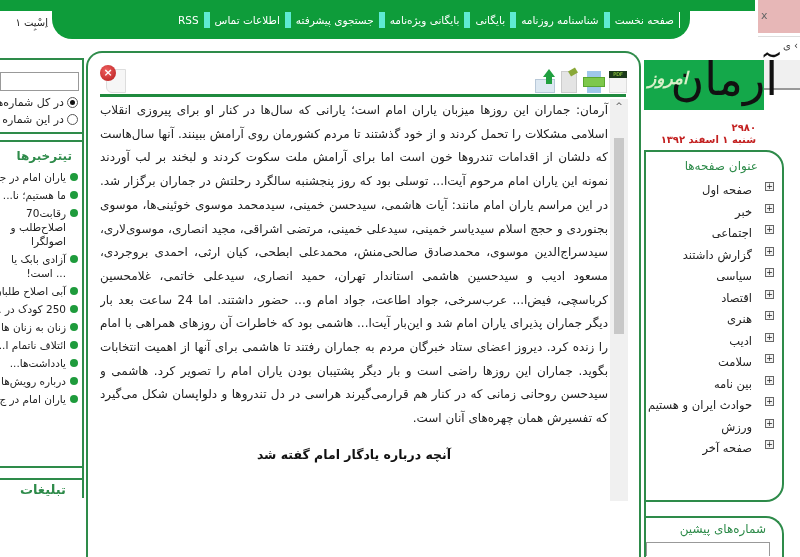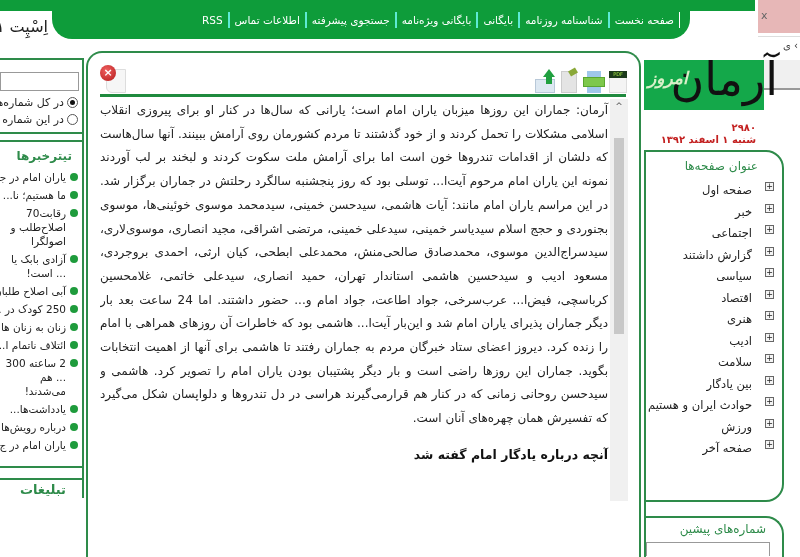--- a/index.html
+++ b/index.html
@@ -15,29 +15,29 @@
     position: absolute; left: 52px; top: 0; width: 638px; height: 39px;
     background: #0e9c3a;
     border-bottom-left-radius: 20px;
     border-bottom-right-radius: 20px;
     direction: rtl;
     display: flex; align-items: center; justify-content: flex-start;
     padding-right: 10px;
   }
   .topnav .nav-item {
     color: #ffffff; font-size: 10.5px; padding: 0 5px;
-    border-left: 2px solid #5eead4; line-height: 16px; white-space: nowrap;
+    border-left: 6px solid #5eead4; line-height: 16px; white-space: nowrap;
     cursor: pointer;
   }
   .topnav .nav-item:first-child { border-right: 1px solid #ffffff; }
   .topnav .nav-item:last-child { border-left: none; }
 
   .date-tab {
     position: absolute; left: 0; top: 11px; width: 52px; height: 28px;
-    background: #ffffff; direction: rtl; font-size: 16px; color: #222;
+    background: #ffffff; direction: rtl; font-size: 10px; color: #222;
     padding: 6px 4px 0 0; white-space: nowrap; overflow: hidden;
     border-top-right-radius: 6px;
   }
 
   
   .chrome-strip {
     position: absolute; left: 755px; top: 0; width: 45px; height: 95px;
   }
   .chrome-strip .close-bar { position: absolute; left: 3px; top: 0; width: 42px; height: 33px; background: #e7b7b7; }
   .chrome-strip .close-bar span { position: absolute; left: 3px; top: 9px; font-size: 11px; color: #666; }
@@ -115,21 +115,21 @@
   .ri.pdf .lbl { position: absolute; left: 2px; top: 2px; width: 18px; height: 7px; background: #1c3a1c; color: #a0e040; font-size: 5px; line-height: 7px; text-align: center; }
 
   .green-rule { position: absolute; left: 12px; top: 41px; width: 526px; height: 3px; background: #1f8a3e; }
 
   .article {
     position: absolute; left: 12px; top: 46px; width: 510px; height: 410px;
     direction: rtl; text-align: justify; font-size: 12px; line-height: 23.7px; color: #222;
     overflow: hidden; padding: 0 2px 0 0;
   }
   .article p { margin: 0; }
-  .article h3 { font-size: 12.5px; font-weight: bold; margin-top: 12px; text-align: right; color: #111; }
+  .article h3 { font-size: 12.5px; font-weight: bold; margin-top: 12px; text-align: center; color: #111; }
 
   .scrollbar { position: absolute; left: 522px; top: 46px; width: 18px; height: 402px; background: #f0f0f0; }
   .scroll-up { position: absolute; left: 0; top: 0; width: 18px; height: 14px; font-size: 9px; text-align: center; color: #555; line-height: 14px; cursor: pointer; }
   .scroll-thumb { position: absolute; left: 4px; top: 39px; width: 10px; height: 196px; background: #c8c8c8; cursor: pointer; }
 
   
   .right-col {
     position: absolute; left: 644px; top: 46px; width: 156px; height: 511px;
   }
   .logo { position: absolute; left: 0; top: 14px; width: 120px; height: 50px; background: #14a84a; }
@@ -203,21 +203,20 @@
 
   <div class="ticker-list">
     <div class="ticker-item"><span class="bullet"></span><span>یاران امام در جماران</span></div>
     <div class="ticker-item"><span class="bullet"></span><span>ما هستیم؛ نا...</span></div>
     <div class="ticker-item wrap"><span class="bullet"></span><span>رقابت70 اصلاح‌طلب و اصولگرا</span></div>
     <div class="ticker-item wrap"><span class="bullet"></span><span>آزادی بابک یا ... است!</span></div>
     <div class="ticker-item"><span class="bullet"></span><span>آبی اصلاح طلبان</span></div>
     <div class="ticker-item"><span class="bullet"></span><span>250 کودک در ...</span></div>
     <div class="ticker-item"><span class="bullet"></span><span>زنان به زنان ها...</span></div>
     <div class="ticker-item"><span class="bullet"></span><span>ائتلاف ناتمام ا...</span></div>
-    <div class="ticker-item wrap"><span class="bullet"></span><span>2 ساعته 300 ... هم می‌شدند!</span></div>
     <div class="ticker-item"><span class="bullet"></span><span>یادداشت‌ها...</span></div>
     <div class="ticker-item"><span class="bullet"></span><span>درباره رویش‌ها...</span></div>
     <div class="ticker-item"><span class="bullet"></span><span>یاران امام در ج...</span></div>
   </div>
 
   <div class="hr" style="top:408px"></div>
   <div class="hr" style="top:420px"></div>
   <div class="side-title" style="right:16px; top:424px; font-size:13px;">تبلیغات</div>
 </aside>
 
@@ -275,21 +274,21 @@
     <div class="page-list">
       <div class="page-item"><span class="plus">+</span><span>صفحه اول</span></div>
       <div class="page-item"><span class="plus">+</span><span>خبر</span></div>
       <div class="page-item"><span class="plus">+</span><span>اجتماعی</span></div>
       <div class="page-item"><span class="plus">+</span><span>گزارش داشتند</span></div>
       <div class="page-item"><span class="plus">+</span><span>سیاسی</span></div>
       <div class="page-item"><span class="plus">+</span><span>اقتصاد</span></div>
       <div class="page-item"><span class="plus">+</span><span>هنری</span></div>
       <div class="page-item"><span class="plus">+</span><span>ادیب</span></div>
       <div class="page-item"><span class="plus">+</span><span>سلامت</span></div>
-      <div class="page-item"><span class="plus">+</span><span>بین یادگار</span></div>
+      <div class="page-item"><span class="plus">+</span><span>بین نامه</span></div>
       <div class="page-item"><span class="plus">+</span><span>حوادث ایران و هستیم</span></div>
       <div class="page-item"><span class="plus">+</span><span>ورزش</span></div>
       <div class="page-item"><span class="plus">+</span><span>صفحه آخر</span></div>
     </div>
   </div>
 
   <div class="prev-box">
     <div class="prev-title">شماره‌های پیشین</div>
     <div class="prev-select"></div>
   </div>

